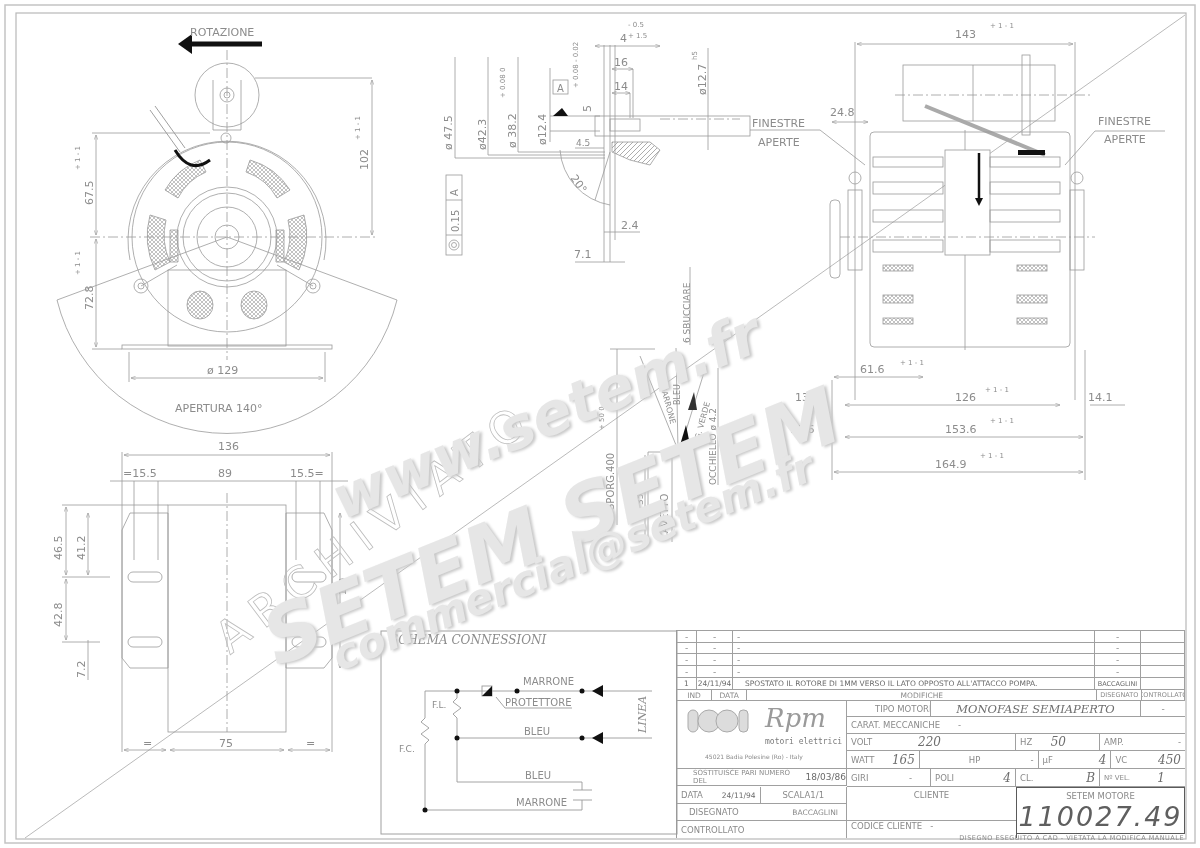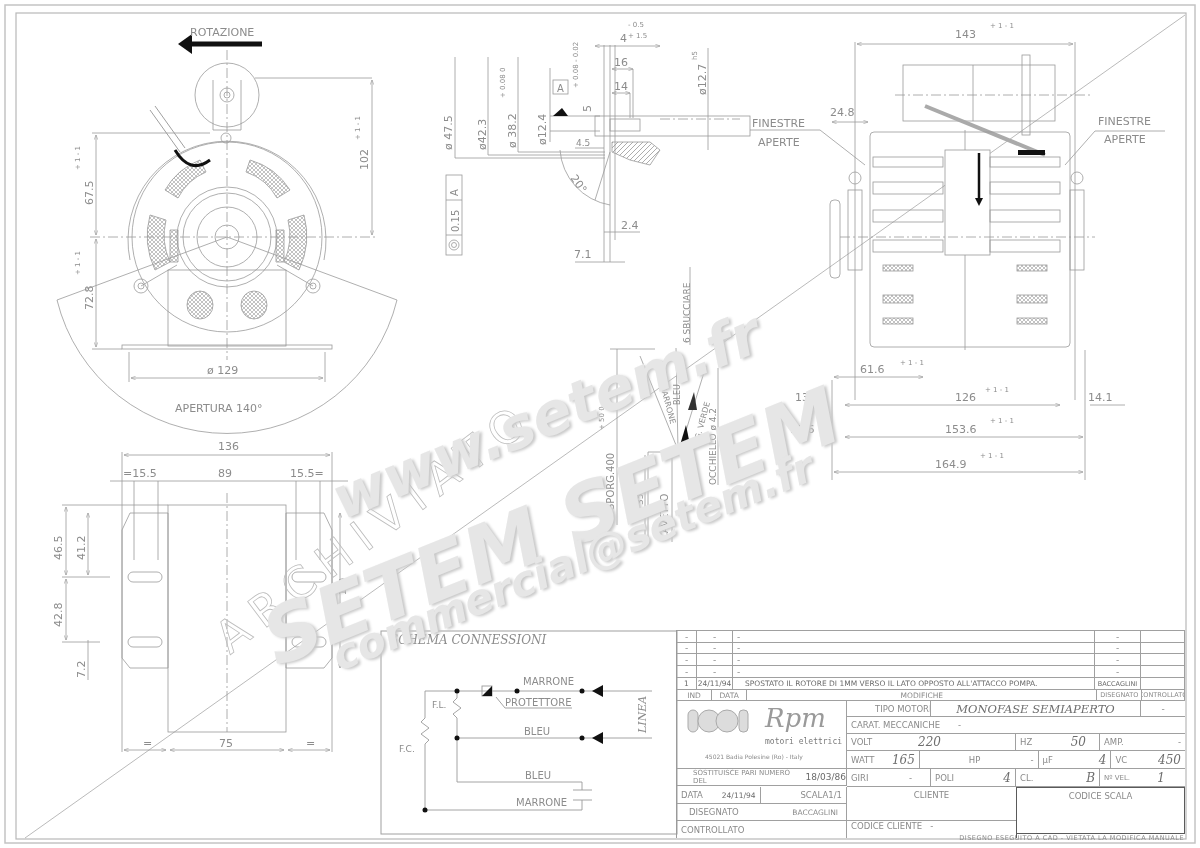--- a/index.html
+++ b/index.html
@@ -449,21 +449,21 @@
       <span style="margin-left:18px">-</span>
     </div>
   </div>
   <div class="row" style="top:104px;left:170px;width:338px;height:16px;font-size:8.5px;">
     <div class="cell" style="width:169px;justify-content:space-between;">
       <span>VOLT</span>
       <span class="val" style="margin-right:70px">220</span>
     </div>
     <div class="cell" style="width:84px;justify-content:space-between;">
       <span>HZ</span>
-      <span class="val" style="margin-right:9px">50</span>
+      <span class="val" style="margin-right:29px">50</span>
     </div>
     <div class="cell" style="width:85px;justify-content:space-between;border-right:none">
       <span>AMP.</span>
       <span>-</span>
     </div>
   </div>
   <div class="row" style="top:121px;left:170px;width:338px;height:17px;font-size:8.5px;">
     <div class="cell" style="width:84px;justify-content:space-between;">
       <span>WATT</span>
       <span class="val">165</span>
@@ -499,37 +499,38 @@
       <span class="val" style="margin-right:16px">1</span>
     </div>
   </div>
 
   <div style="position:absolute;left:0;top:157px;width:170px;height:51px;border-right:1px solid #a0a0a0;box-sizing:border-box;font-size:8.5px;">
     <div style="height:16px;border-bottom:1px solid #a0a0a0;display:flex;">
       <div style="width:84px;border-right:1px solid #a0a0a0;display:flex;align-items:center;padding:0 4px;box-sizing:border-box;justify-content:space-between;">
         <span>DATA</span>
         <span style="font-size:7.5px;color:#6a6a6a">24/11/94</span>
       </div>
-      <div style="width:86px;display:flex;align-items:center;padding:0 4px;box-sizing:border-box;justify-content:flex-end;">
+      <div style="width:86px;display:flex;align-items:center;padding:0 4px;box-sizing:border-box;justify-content:center;">
         <span>SCALA</span>
         <span>1/1</span>
       </div>
     </div>
     <div style="height:16px;border-bottom:1px solid #a0a0a0;display:flex;align-items:center;justify-content:space-between;padding:0 8px 0 12px;">
       <span>DISEGNATO</span>
       <span style="font-size:7.5px">BACCAGLINI</span>
     </div>
     <div style="height:17px;display:flex;align-items:center;padding-left:4px;">
       <span>CONTROLLATO</span>
     </div>
   </div>
   <div style="position:absolute;left:170px;top:157px;width:170px;height:51px;border-right:1.5px solid #5a5a5a;box-sizing:border-box;font-size:8.5px;">
     <div style="height:16px;display:flex;align-items:center;justify-content:center;">CLIENTE</div>
     <div style="position:absolute;left:0;right:0;top:33px;height:17px;border-top:1px solid #a0a0a0;display:flex;padding-left:4px;">
       <span>CODICE CLIENTE</span>
       <span style="margin-left:8px">-</span>
     </div>
   </div>
   <div style="position:absolute;left:340px;top:157px;width:168px;height:47px;border:1.5px solid #5a5a5a;border-left:none;box-sizing:border-box;">
-    <div style="text-align:center;font-size:8.5px;margin-top:3px;">CODICE SCALA</div>
+    <div style="text-align:center;font-size:8.5px;margin-top:3px;">SETEM MOTORE</div>
+    <div class="big-code" style="text-align:center;margin-top:0px;">110027.49</div>
   </div>
 </div>
 <div class="footer-note">DISEGNO ESEGUITO A CAD - VIETATA LA MODIFICA MANUALE</div>
 
 </body></html>

